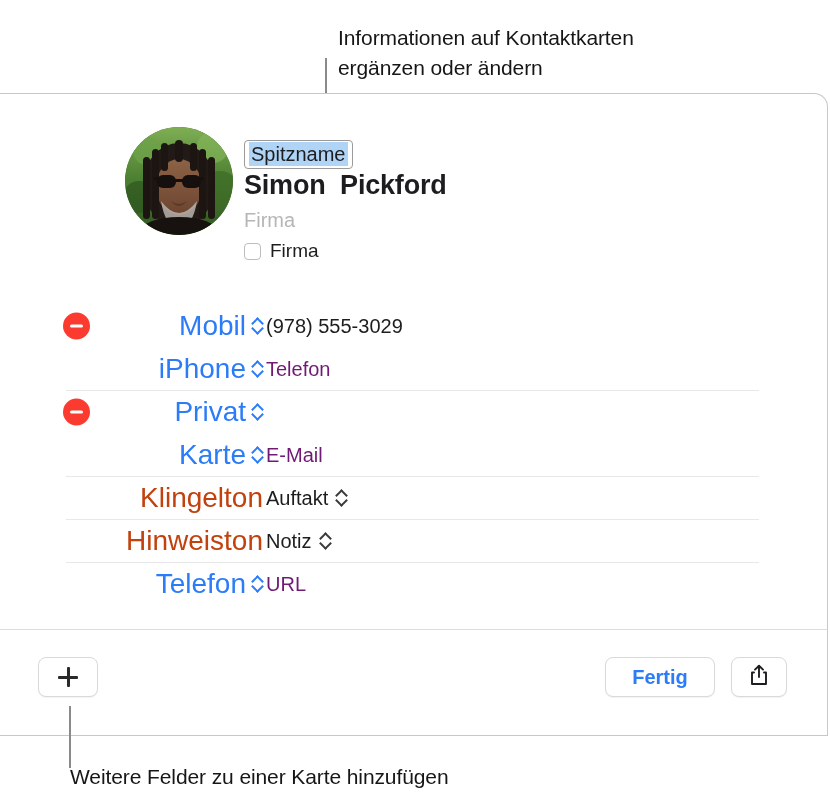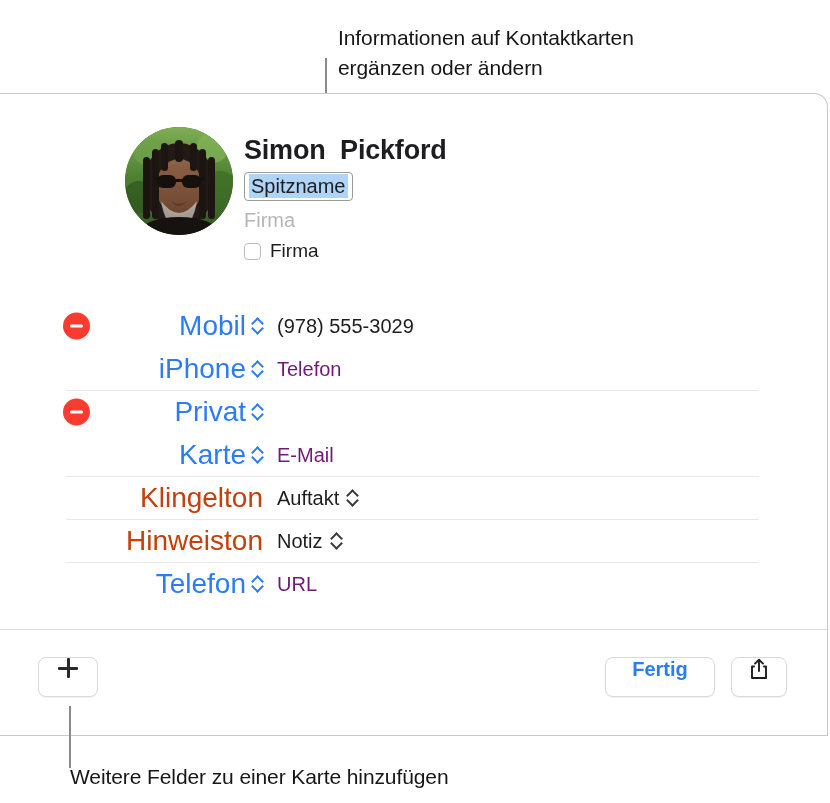--- a/index.html
+++ b/index.html
@@ -215,21 +215,21 @@
     border-style: solid;
     border-width: 2.2px 2.2px 0 0;
   }
   .chev::before { top: 3px;  transform: rotate(-45deg); }
   .chev::after  { bottom: 3px; transform: rotate(135deg); }
   .chev.blue::before, .chev.blue::after { border-color: #2b7cf6; }
   .chev.dark::before, .chev.dark::after { border-color: #3a3a3a; }
 
   .field-value {
     position: absolute;
-    left: 279px;
+    left: 268px;
     font-size: 20px;
     line-height: 24px;
     display: flex;
     align-items: center;
     gap: 8px;
   }
   .field-value.filled { color: #1d1d1f; }
   .field-value.placeholder { color: #701a75; }
 
   
@@ -249,20 +249,21 @@
     height: 106px;
     display: flex;
     align-items: center;
   }
   .tb-btn {
     background: #ffffff;
     border: 1px solid #d9d9d9;
     border-radius: 8px;
     box-shadow: 0 1px 1px rgba(0,0,0,0.05);
     display: flex;
+    align-items: center;
     justify-content: center;
     box-sizing: border-box;
   }
   #add-field-button {
     position: absolute;
     left: 40px;
     top: 27px;
     width: 60px;
     height: 40px;
   }
@@ -356,25 +357,25 @@
 
           <path d="M46 74 q8 6 16 0 q-8 10 -16 0z" fill="#4e3123" opacity="0.65"></path>
           <path d="M36 74 q18 24 36 0 q-4 26 -18 26 q-14 0 -18 -26z" fill="#b9b3ad" opacity="0.85"></path>
 
           <path d="M10 108 q10 -18 44 -18 q34 0 44 18z" fill="#17120f"></path>
         </g>
       </svg>
     </div>
 
     <div id="name-block">
-      <div id="full-name">Simon  Pickford</div>
-
       <div id="nickname-field">
         <span id="nickname-value">Spitzname</span>
       </div>
+
+      <div id="full-name">Simon  Pickford</div>
 
       <div id="company-placeholder">Firma</div>
 
       <div id="company-checkbox-row">
         <span id="company-checkbox"></span>
         <span id="company-checkbox-label">Firma</span>
       </div>
     </div>
   </div>
 

